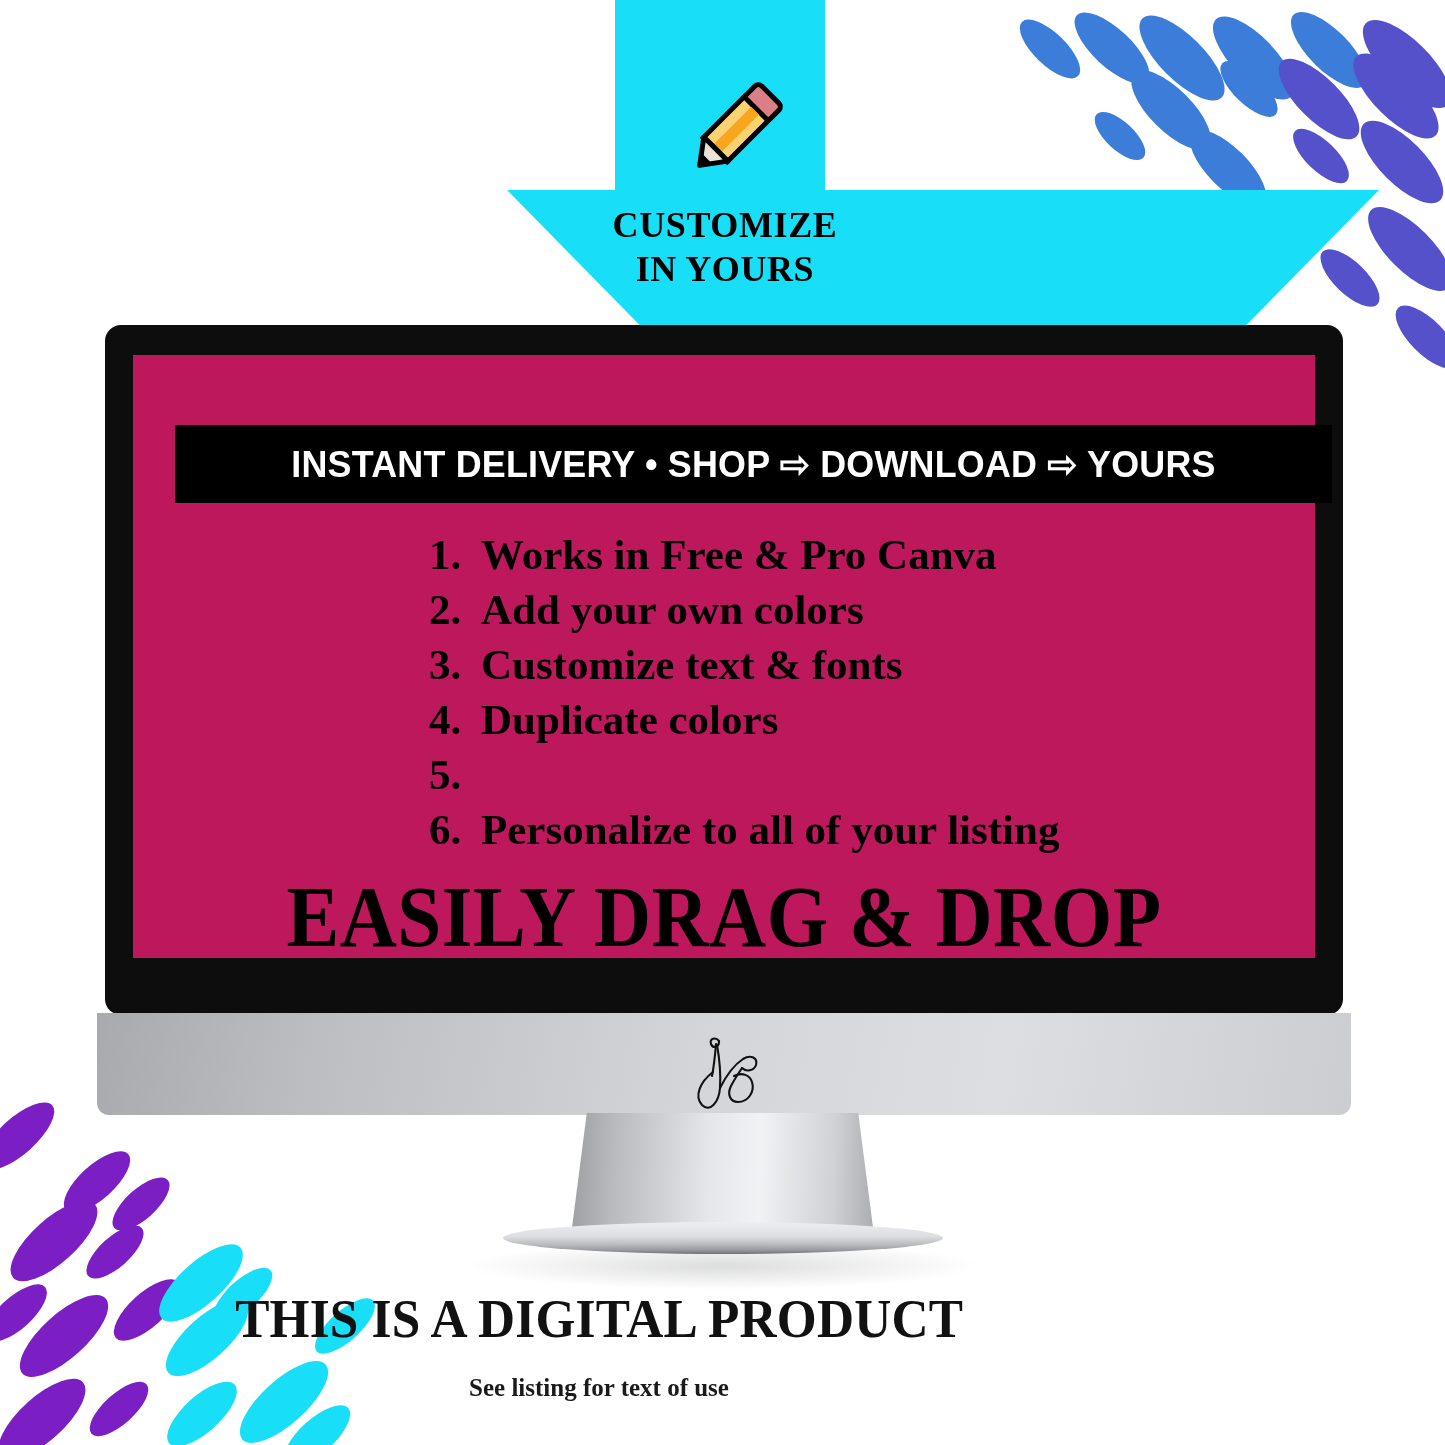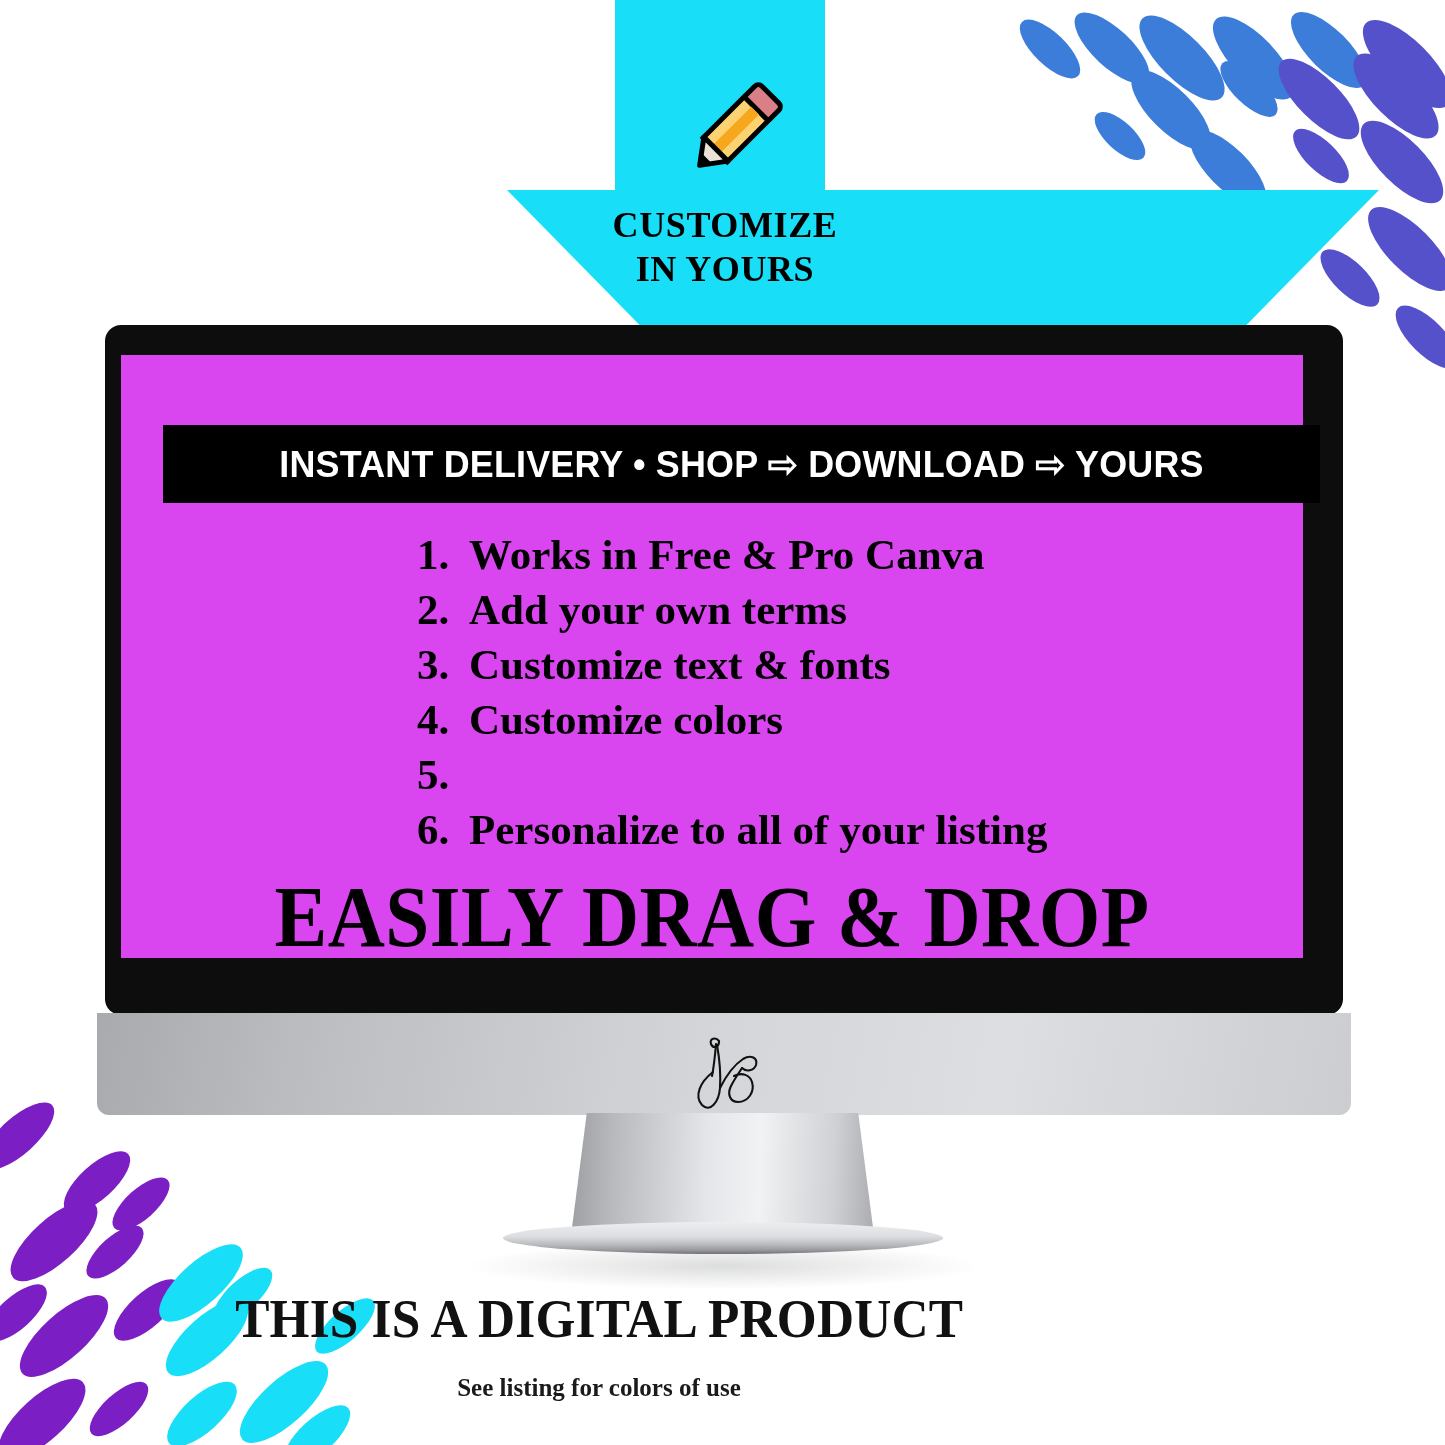--- a/index.html
+++ b/index.html
@@ -16,21 +16,21 @@
       border-left:218px solid transparent;border-right:218px solid transparent;
       border-top:222px solid var(--cyan);}
   #pencil-icon{position:absolute;left:678px;top:74px;width:115px;height:112px;}
   #arrow-label{position:absolute;left:507px;top:203px;width:436px;text-align:center;
       font-family:"Liberation Serif",serif;font-weight:bold;color:#000;
       font-size:36px;line-height:1.23;letter-spacing:.6px;}
 
   
   #monitor{position:absolute;left:105px;top:325px;width:1238px;height:690px;}
   #bezel{position:absolute;inset:0;background:#0d0d0d;border-radius:16px;}
-  #screen{position:absolute;left:16px;top:30px;width:1182px;height:603px;background:#d946ef;}
+  #screen{position:absolute;left:28px;top:30px;width:1182px;height:603px;background:#be185d;}
 
   #header-bar{position:absolute;left:42px;top:70px;width:1157px;height:78px;background:#000;
       display:flex;align-items:center;justify-content:center;}
   #header-text{font-family:"Liberation Sans",sans-serif;font-weight:bold;color:#fff;
       font-size:37px;letter-spacing:.2px;white-space:nowrap;transform:scaleX(.97);}
 
   #feature-list{position:absolute;left:0;top:172px;width:1182px;
       list-style:none;margin:0;padding:0;}
   #feature-list li{font-family:"Liberation Serif",serif;font-weight:bold;color:#000;
       font-size:43px;line-height:55px;white-space:nowrap;
@@ -135,29 +135,29 @@
         <span id="header-text">INSTANT DELIVERY • SHOP ⇨ DOWNLOAD ⇨ YOURS</span>
       </div>
 
       <ul id="feature-list">
         <li>
           <span class="num">1.</span>
           <span>Works in Free &amp; Pro Canva</span>
         </li>
         <li>
           <span class="num">2.</span>
-          <span>Add your own terms</span>
+          <span>Add your own colors</span>
         </li>
         <li>
           <span class="num">3.</span>
           <span>Customize text &amp; fonts</span>
         </li>
         <li>
           <span class="num">4.</span>
-          <span>Customize colors</span>
+          <span>Duplicate colors</span>
         </li>
         <li>
           <span class="num">5.</span>
         </li>
         <li>
           <span class="num">6.</span>
           <span>Personalize to all of your listing</span>
         </li>
       </ul>
 
@@ -178,16 +178,16 @@
   </svg>
 
   <div id="neck"></div>
   <div id="foot"></div>
   <div id="foot-shadow"></div>
 
   <div id="footer">
     <div>
       <span id="footer-title">THIS IS A DIGITAL PRODUCT</span>
     </div>
-    <div id="footer-sub">See listing for colors of use</div>
+    <div id="footer-sub">See listing for text of use</div>
   </div>
 
 </div>
 
 </body></html>

